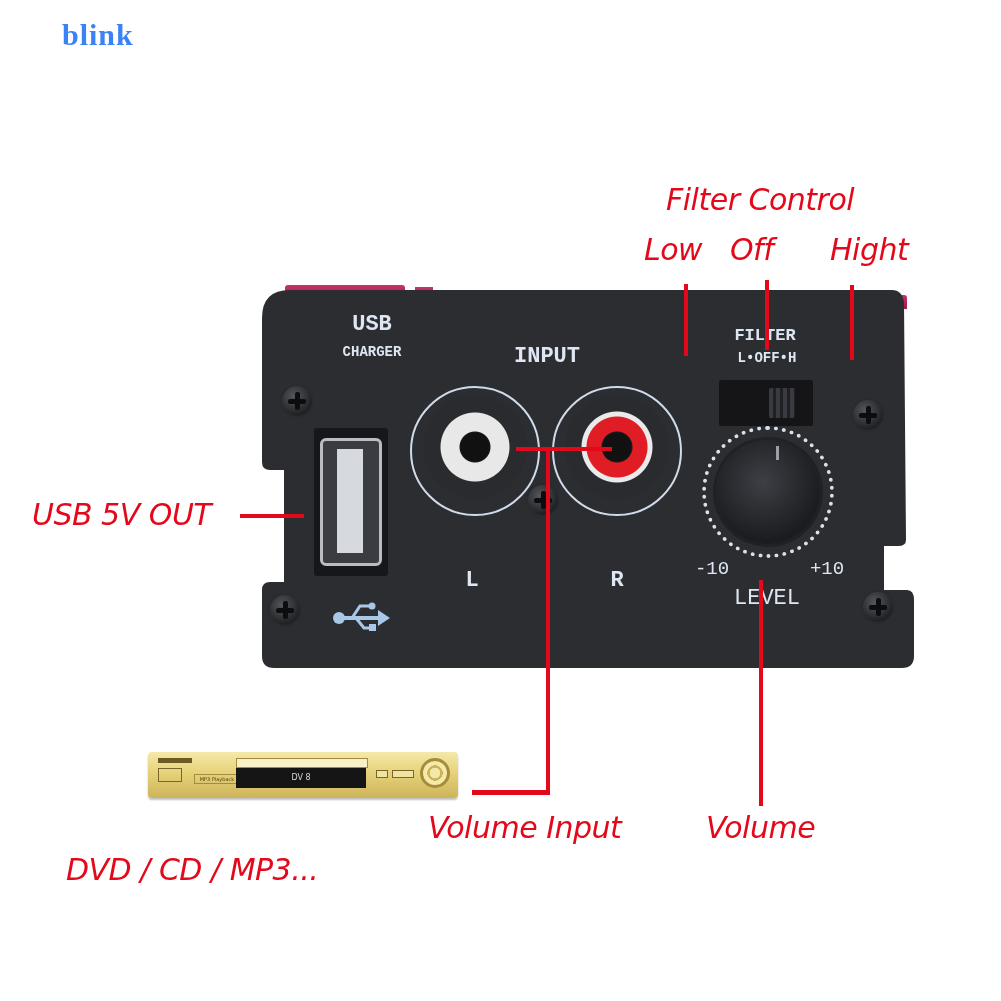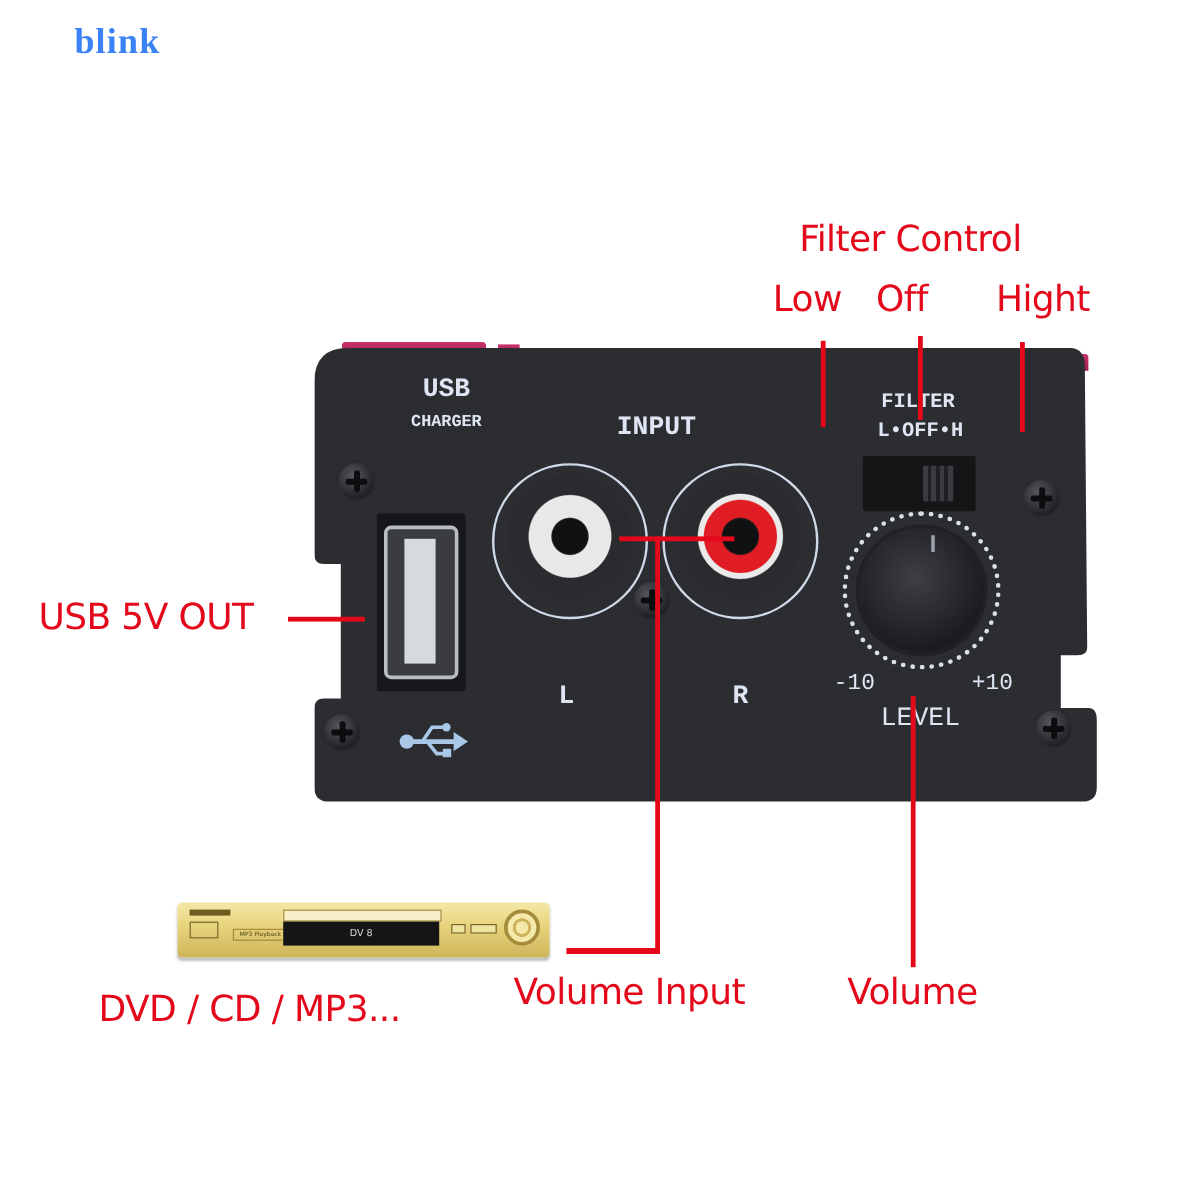--- a/index.html
+++ b/index.html
@@ -1,19 +1,19 @@
 <!DOCTYPE html>
 <html><head>
 <meta charset="utf-8">
 <style>
   html,body{margin:0;padding:0;background:#fff;}
   body{width:1001px;height:1001px;position:relative;overflow:hidden;font-family:"DejaVu Sans","Liberation Sans",sans-serif;}
   .abs{position:absolute;}
   .brand{left:18px;top:18px;font-family:Liberation Serif, serif;font-weight:bold;font-size:30px;color:#3b82f6;letter-spacing:1px;margin-left:44px;}
-  .red-label{color:#e3091b;font-family:"DejaVu Sans","Liberation Sans",sans-serif;font-size:30px;white-space:nowrap;letter-spacing:-0.5px;}
+  .red-label{color:#e3091b;font-family:"DejaVu Sans","Liberation Sans",sans-serif;font-size:30px;white-space:nowrap;letter-spacing:-0.5px;font-style:italic;}
   .rline{background:#e3091b;position:absolute;}
   .heatsink{position:absolute;background:linear-gradient(180deg,#c8326a,#9e1c4c);}
   .panel{position:absolute;left:262px;top:290px;width:654px;height:380px;}
   .panel svg{position:absolute;left:0;top:0;}
   .ptext{position:absolute;color:#dde6f2;font-family:Liberation Mono, monospace;font-weight:bold;white-space:nowrap;text-align:center;}
   .screw{position:absolute;width:30px;height:30px;border-radius:50%;background:radial-gradient(circle at 40% 35%,#55575c,#202124 70%);box-shadow:0 0 0 2px #2a2b2e;}
   .screw::before,.screw::after{content:"";position:absolute;background:#0d0d0f;border-radius:2px;}
   .screw::before{left:6px;top:13px;width:18px;height:5px;}
   .screw::after{left:13px;top:6px;width:5px;height:18px;}
   .dvd{position:absolute;left:148px;top:752px;width:310px;height:46px;background:linear-gradient(180deg,#f4e9a8 0%,#e6d27a 45%,#cdb45a 100%);border-radius:4px;box-shadow:0 2px 2px rgba(0,0,0,.25);}
@@ -41,21 +41,21 @@
     <circle cx="213" cy="161" r="64" fill="none" stroke="#cfdbe8" stroke-width="2"></circle>
     <circle cx="355" cy="161" r="64" fill="none" stroke="#cfdbe8" stroke-width="2"></circle>
   </svg>
 
   <div class="ptext" style="left:60px;top:22px;width:100px;font-size:22px;">USB</div>
   <div class="ptext" style="left:30px;top:54px;width:160px;font-size:14px;">CHARGER</div>
 
   <div class="ptext" style="left:225px;top:54px;width:120px;font-size:22px;">INPUT</div>
 
   <div class="ptext" style="left:448px;top:36px;width:110px;font-size:17px;">FILTER</div>
-  <div class="ptext" style="left:440px;top:60px;width:130px;font-size:17px;">L•OFF•H</div>
+  <div class="ptext" style="left:440px;top:60px;width:130px;font-size:14px;">L•OFF•H</div>
 
   <div style="position:absolute;left:457px;top:90px;width:94px;height:46px;background:#151517;border-radius:2px;">
     <div style="position:absolute;left:50px;top:8px;width:26px;height:30px;background:repeating-linear-gradient(90deg,#3a3b40 0 4px,#1f2023 4px 7px),#2d2e32;border-radius:2px;"></div>
   </div>
 
   <div class="screw" style="left:20px;top:96px;"></div>
   <div class="screw" style="left:8px;top:305px;"></div>
   <div class="screw" style="left:266px;top:195px;"></div>
   <div class="screw" style="left:591px;top:110px;"></div>
   <div class="screw" style="left:601px;top:302px;"></div>
@@ -103,21 +103,21 @@
 <div class="rline" style="left:472px;top:790px;width:78px;height:5px;"></div>
 <div class="rline" style="left:759px;top:580px;width:4px;height:226px;"></div>
 
 <div class="abs red-label" style="left:666px;top:182px;">Filter Control</div>
 <div class="abs red-label" style="left:644px;top:232px;">Low</div>
 <div class="abs red-label" style="left:730px;top:232px;">Off</div>
 <div class="abs red-label" style="left:810px;top:232px;margin-left:20px;">Hight</div>
 <div class="abs red-label" style="left:32px;top:497px;">USB 5V OUT</div>
 <div class="abs red-label" style="left:428px;top:810px;">Volume Input</div>
 <div class="abs red-label" style="left:706px;top:810px;">Volume</div>
-<div class="abs red-label" style="left:66px;top:824px;margin-left:16px;">DVD / CD / MP3...</div>
+<div class="abs red-label" style="left:66px;top:852px;">DVD / CD / MP3...</div>
 
 <div class="dvd">
   <div class="logo"></div>
   <div class="pwr"></div>
   <div class="mp3">MP3 Playback</div>
   <div class="tray"></div>
   <div class="display">DV 8</div>
   <div class="btn" style="left:228px;top:18px;"></div>
   <div class="btn" style="left:244px;top:18px;width:20px;"></div>
   <div class="knob"></div>

